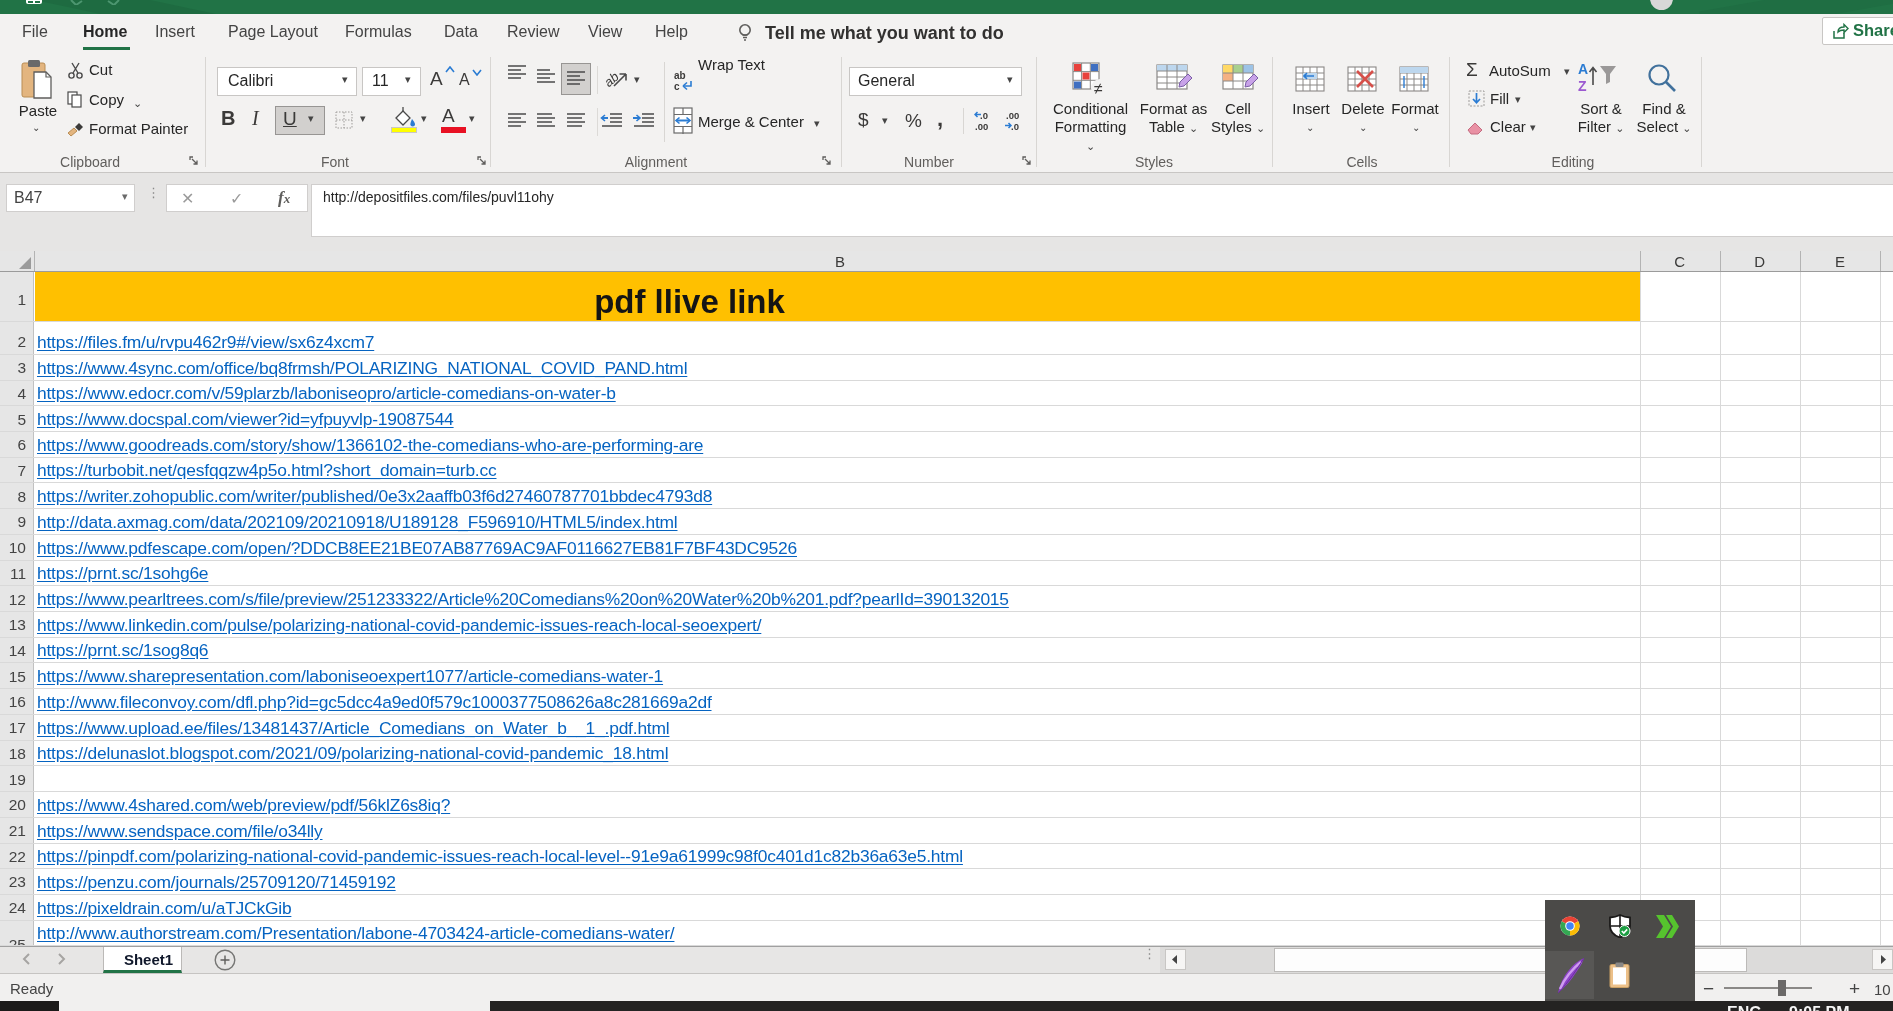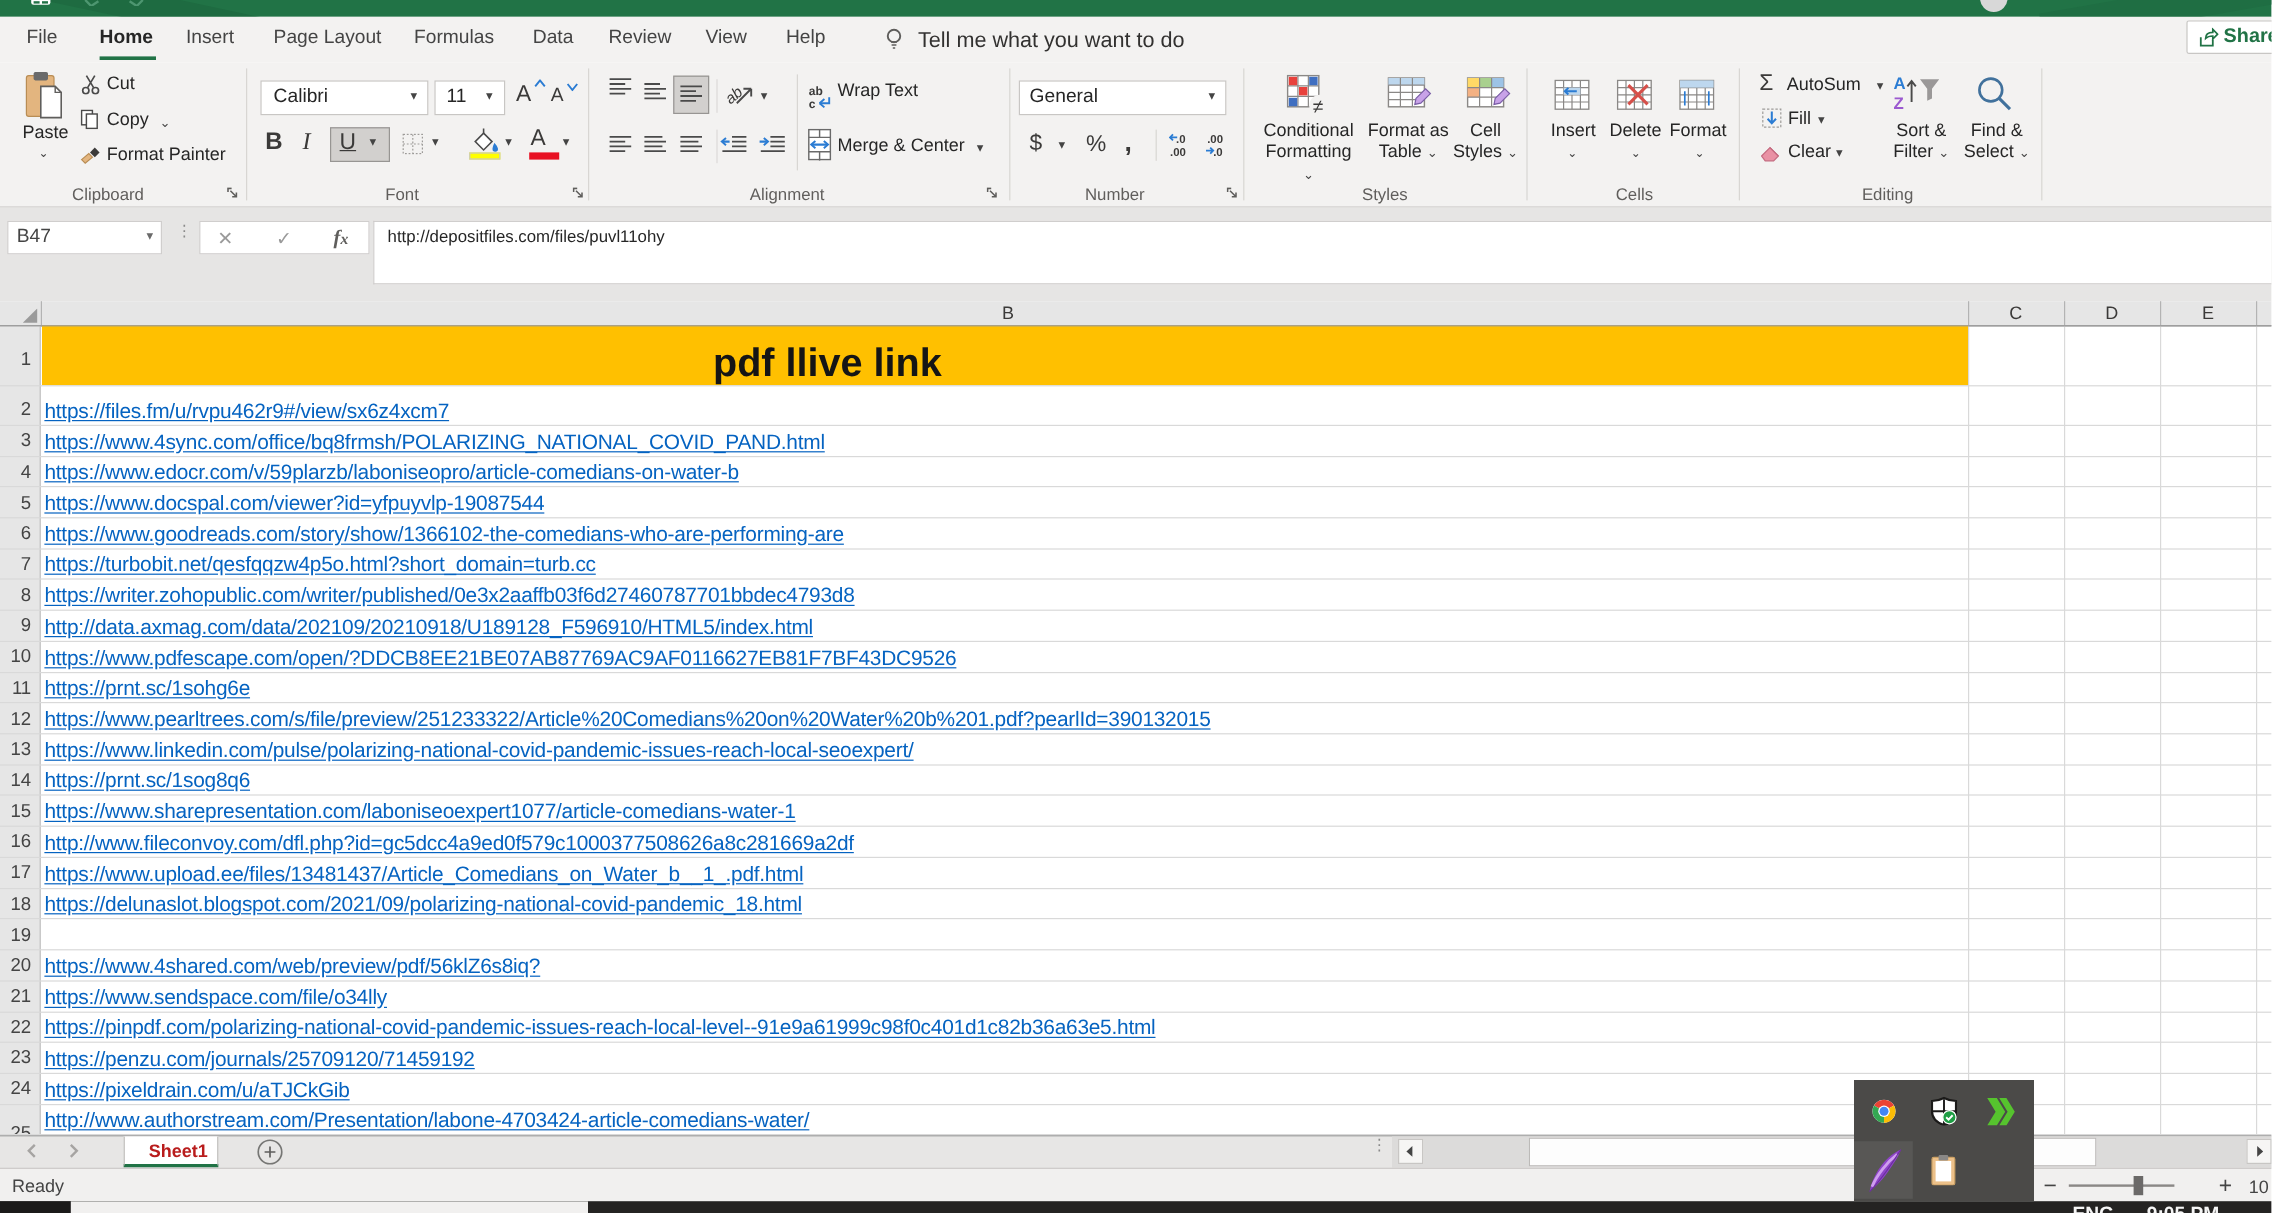--- a/index.html
+++ b/index.html
@@ -40,21 +40,21 @@
 <div class="abs" style="left:345px;top:23px;font-size:16px;font-weight:400;color:#444;">Formulas</div>
 <div class="abs" style="left:444px;top:23px;font-size:16px;font-weight:400;color:#444;">Data</div>
 <div class="abs" style="left:507px;top:23px;font-size:16px;font-weight:400;color:#444;">Review</div>
 <div class="abs" style="left:588px;top:23px;font-size:16px;font-weight:400;color:#444;">View</div>
 <div class="abs" style="left:655px;top:23px;font-size:16px;font-weight:400;color:#444;">Help</div>
 <div class="abs" style="left:83px;top:47px;width:47px;height:3px;background:#217346;"></div>
 <svg class="abs" style="left:735px;top:22px;" width="20" height="22" viewBox="0 0 20 22">
 <circle cx="10" cy="8" r="5.2" fill="none" stroke="#5f5e5c" stroke-width="1.6"></circle>
 <path d="M7.5 13 L12.5 13 M8 15.5 L12 15.5 M9 18 L11 18" stroke="#5f5e5c" stroke-width="1.4"></path>
 </svg>
-<div class="abs" style="left:765px;top:23px;font-size:18px;color:#323130;">Tell me what you want to do</div>
+<div class="abs" style="left:765px;top:23px;font-size:18px;color:#323130;font-weight:bold;">Tell me what you want to do</div>
 <div class="abs" style="left:1822px;top:17px;width:86px;height:28px;background:#fff;border:1px solid #c8c6c4;border-radius:2px;">
       <svg class="abs" style="left:8px;top:5px;" width="18" height="18" viewBox="0 0 18 18">
         <path d="M3 8 L3 15 L13 15 L13 10" fill="none" stroke="#217346" stroke-width="1.5"></path>
         <path d="M7 9 C7 5.5 9.5 4 13 4 L13 1.5 L17 5.5 L13 9.5 L13 7 C10.5 7 8.5 7.5 7 9 Z" fill="none" stroke="#217346" stroke-width="1.4"></path>
       </svg>
       <div class="abs" style="left:30px;top:3px;font-size:16.5px;font-weight:700;color:#217346;">Share</div>
     </div>
 <div class="abs" style="left:0;top:52px;width:1893px;height:120px;background:#f3f2f1;"></div>
 <div class="abs" style="left:0;top:172px;width:1893px;height:1px;background:#c8c6c4;"></div>
 <div class="vsep" style="left:205px;"></div>
@@ -190,21 +190,21 @@
 <path d="M10 2 L22 2 M10 6 L22 6 M10 10 L22 10 M2 14 L22 14" stroke="#4a4a4a" stroke-width="1.5"></path>
 <path d="M1 6 L7 6" stroke="#2b7cd3" stroke-width="2"></path>
       <path d="M4.5 3 L8 6 L4.5 9" fill="none" stroke="#2b7cd3" stroke-width="1.6"></path>
 </svg>
 <svg class="abs" style="left:674px;top:70px;" width="22" height="22" viewBox="0 0 22 22">
 <text x="0" y="9" font-size="10" font-weight="700" fill="#3b3a39" font-family="Liberation Sans">ab</text>
 <text x="0" y="20" font-size="10" font-weight="700" fill="#3b3a39" font-family="Liberation Sans">c</text>
 <path d="M9 16 L17 16 L17 11" fill="none" stroke="#2b7cd3" stroke-width="1.6"></path>
 <path d="M9 16 L13 12.5 M9 16 L13 19.5" fill="none" stroke="#2b7cd3" stroke-width="1.6"></path>
 </svg>
-<div class="abs" style="left:698px;top:67px;font-size:15px;color:#262626;">Wrap Text</div>
+<div class="abs" style="left:698px;top:56px;font-size:15px;color:#262626;">Wrap Text</div>
 <svg class="abs" style="left:673px;top:107px;" width="20" height="27" viewBox="0 0 20 27">
 <rect x="1" y="1" width="18" height="25" fill="#fff" stroke="#6a6a6a" stroke-width="1.2"></rect>
 <path d="M1 7.5 L19 7.5 M1 19.5 L19 19.5 M10 1 L10 7.5 M10 19.5 L10 27" stroke="#6a6a6a" stroke-width="1.2"></path>
 <path d="M3.5 13.5 L16.5 13.5" stroke="#2b7cd3" stroke-width="2"></path>
 <path d="M6.5 10.5 L3 13.5 L6.5 16.5 M13.5 10.5 L17 13.5 L13.5 16.5" fill="none" stroke="#2b7cd3" stroke-width="1.6"></path>
 </svg>
 <div class="abs" style="left:698px;top:113px;font-size:15px;color:#262626;">Merge &amp; Center</div>
 <div class="abs" style="left:814px;top:117px;font-size:11px;color:#444;">▾</div>
 <div class="abs" style="left:597px;top:66px;width:1px;height:28px;background:#dcdad7;"></div>
 <div class="abs" style="left:597px;top:108px;width:1px;height:28px;background:#dcdad7;"></div>
@@ -417,21 +417,21 @@
 <div class="lnk" style="top:921.4px;">http://www.authorstream.com/Presentation/labone-4703424-article-comedians-water/</div>
 <div class="hl" style="top:945.4px;"></div>
 <div class="abs" style="left:0;top:946px;width:1893px;height:27px;background:#e7e6e5;border-top:1px solid #a0a0a0;"></div>
 <svg class="abs" style="left:21px;top:953px;" width="12" height="12" viewBox="0 0 12 12">
       <path d="M8 1 L3 6 L8 11" fill="none" stroke="#a6a4a2" stroke-width="2"></path>
     </svg>
 <svg class="abs" style="left:55px;top:953px;" width="12" height="12" viewBox="0 0 12 12">
       <path d="M4 1 L9 6 L4 11" fill="none" stroke="#a6a4a2" stroke-width="2"></path>
     </svg>
 <div class="abs" style="left:103px;top:947px;width:79px;height:26px;background:#fff;border-left:1px solid #bbb9b7;border-right:1px solid #bbb9b7;border-bottom:3px solid #217346;"></div>
-<div class="abs" style="left:103px;top:951px;width:91px;text-align:center;font-size:15px;font-weight:700;color:#b91c1c;">Sheet1</div>
+<div class="abs" style="left:103px;top:951px;width:91px;text-align:center;font-size:15px;font-weight:700;color:#0f172a;">Sheet1</div>
 <svg class="abs" style="left:214px;top:949px;" width="22" height="22" viewBox="0 0 22 22">
 <circle cx="11" cy="11" r="9.8" fill="none" stroke="#767674" stroke-width="1.4"></circle>
 <path d="M11 6.5 L11 15.5 M6.5 11 L15.5 11" stroke="#5f5e5c" stroke-width="1.4"></path>
 </svg>
 <div class="abs" style="left:1143px;top:951px;font-size:13px;color:#8a8a8a;line-height:5.5px;">⋮</div>
 <div class="abs" style="left:1160px;top:947px;width:733px;height:26px;background:#dcdbda;"></div>
 <div class="abs" style="left:1165px;top:949px;width:21px;height:21px;background:#f6f5f4;border:1px solid #c8c6c4;"></div>
 <svg class="abs" style="left:1170px;top:954px;" width="10" height="11" viewBox="0 0 10 11">
       <path d="M7 1 L2 5.5 L7 10 Z" fill="#444"></path>
     </svg>

